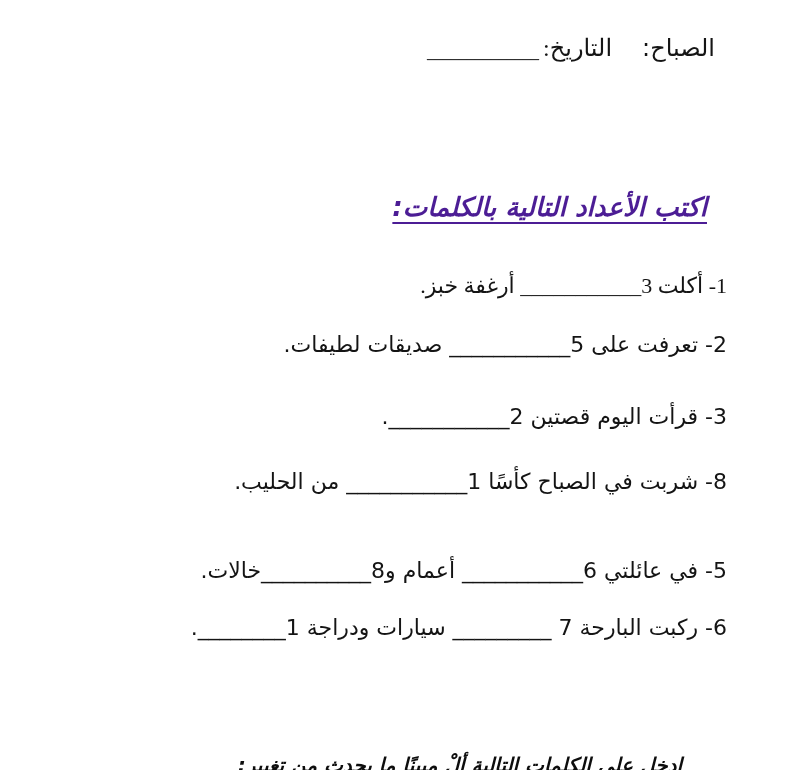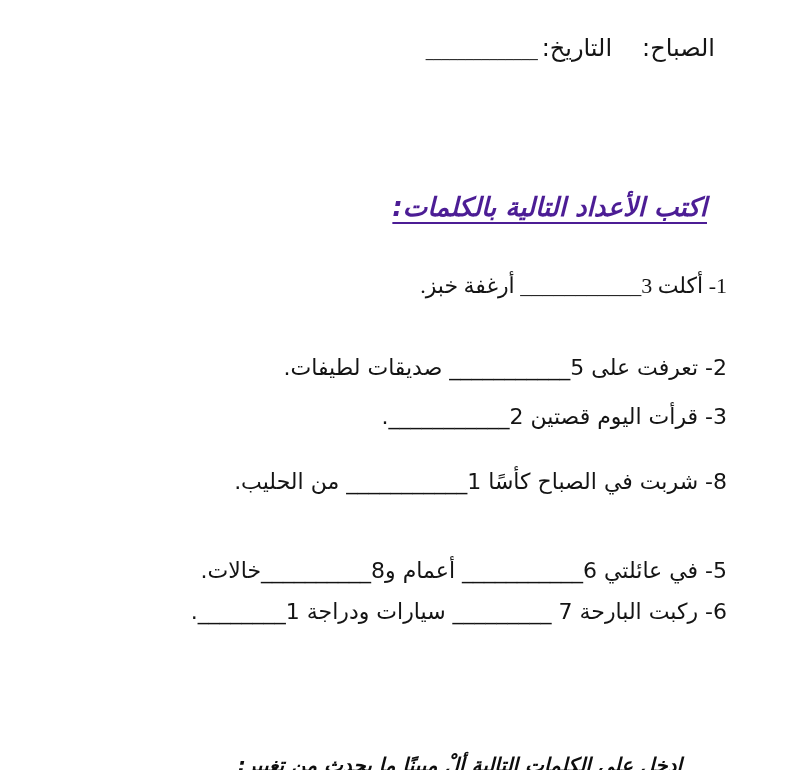--- a/index.html
+++ b/index.html
@@ -29,21 +29,21 @@
     font-size: 24px;
     color: #151515;
   }
   .blank {
     font-size: 16px;
     letter-spacing: 0px;
   }
   .blank.gray { color: #7d7d7d; }
   .blank.dark { color: #2a2a2a; }
   .name-blank { margin-right: 6px; }
-  .date-label { margin-right: 30px; }
+  .date-label { margin-right: 30px; font-family: Liberation Serif, serif; }
   .date-blank { margin-right: 4px; }
   .title {
     position: absolute;
     top: 192px;
     right: 80px;
     font-size: 26px;
     font-weight: bold;
     font-style: italic;
     text-decoration: underline;
     text-underline-offset: 6px;
@@ -53,25 +53,25 @@
   }
   .ex {
     position: absolute;
     right: 60px;
     font-size: 22px;
     line-height: 32px;
     white-space: nowrap;
     color: #141414;
   }
   .ex1 { top: 270px; font-family: Liberation Serif, serif; }
-  .ex2 { top: 352px; }
+  .ex2 { top: 329px; }
   .ex3 { top: 401px; }
   .ex4 { top: 466px; }
   .ex5 { top: 555px; }
-  .ex6 { top: 596px; }
+  .ex6 { top: 612px; }
   .footer-clipped {
     position: absolute;
     top: 753px;
     right: 105px;
     font-size: 20px;
     font-weight: bold;
     font-style: italic;
     white-space: nowrap;
     color: #0d0d0d;
   }

